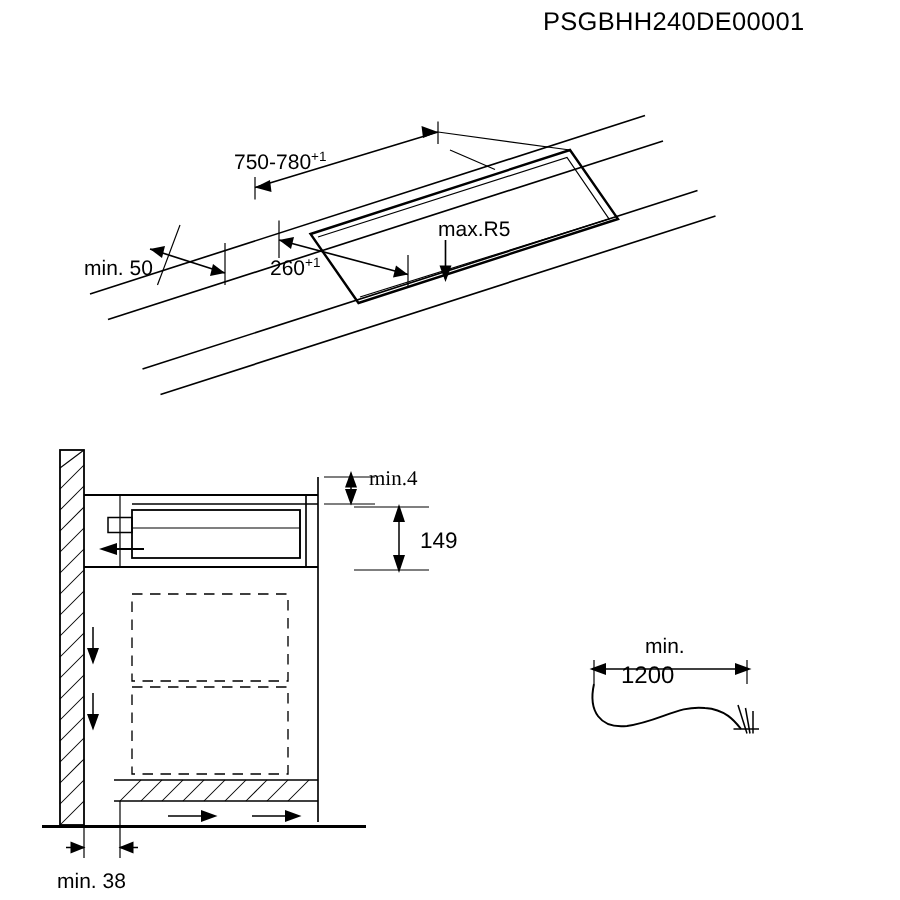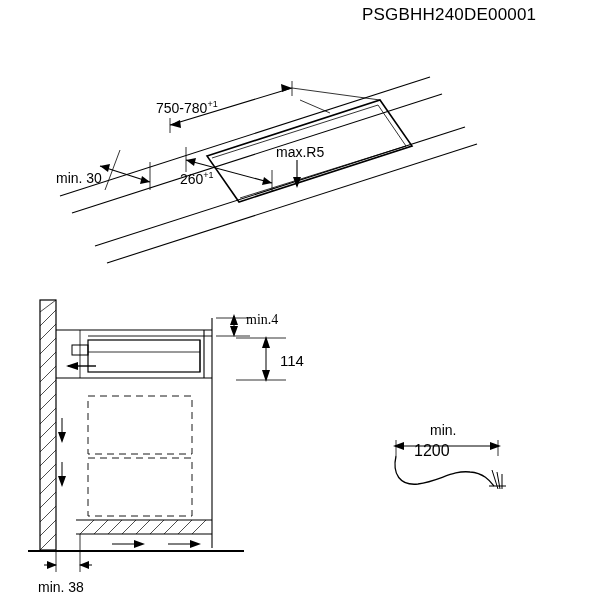--- a/index.html
+++ b/index.html
@@ -188,27 +188,27 @@
       <path d="M 497,472 L 500,489" stroke-width="1"></path>
       <path d="M 502,474 L 502,489" stroke-width="1"></path>
       <path d="M 489,486 L 506,486" stroke-width="1"></path>
     </g>
   </svg>
 
   <div class="label dim" style="left:156px; top:100px;"><span>750-780</span><sup>+1</sup></div>
 
   <div class="label dim" style="left:180px; top:171px;"><span>260</span><sup>+1</sup></div>
 
-  <div class="label dim" style="left:56px; top:171px;">min. 30</div>
-
-  <div class="label dim" style="left:276px; top:145px;">max.R5</div>
+  <div class="label dim" style="left:56px; top:171px;">min. 50</div>
+
+  <div class="label dim" style="left:292px; top:145px;">max.R5</div>
 
   <div class="label dim" style="left:246px; top:313px;font-family:Liberation Serif, serif;">min.4</div>
 
-  <div class="label dim" style="left:280px; top:353px; font-size:15px;">114</div>
+  <div class="label dim" style="left:280px; top:353px; font-size:15px;">149</div>
 
   <div class="label dim" style="left:38px; top:580px;">min. 38</div>
 
   <div class="label dim" style="left:430px; top:423px;text-align:right;">min.</div>
 
   <div class="label dim" style="left:414px; top:443px; font-size:16px;">1200</div>
 
 </div>
 
 </body></html>

